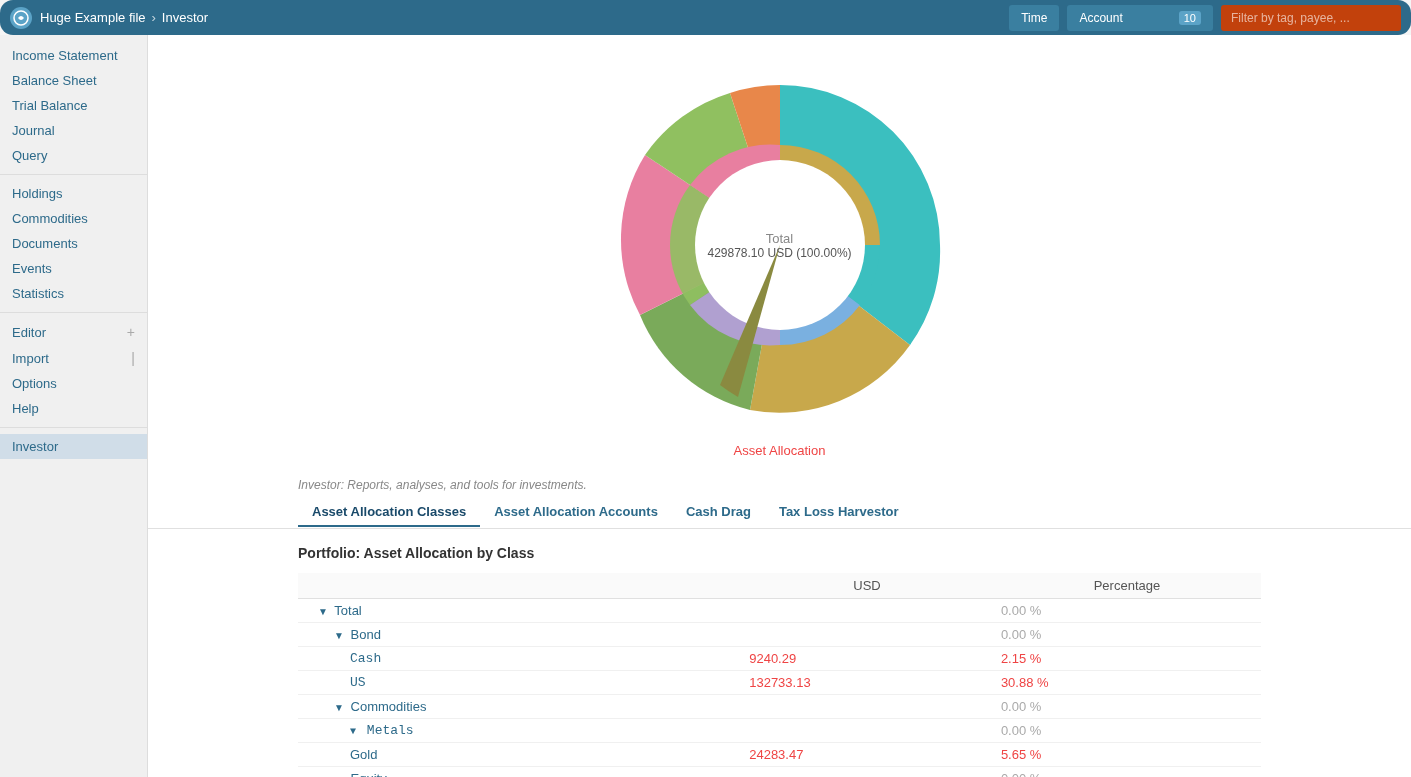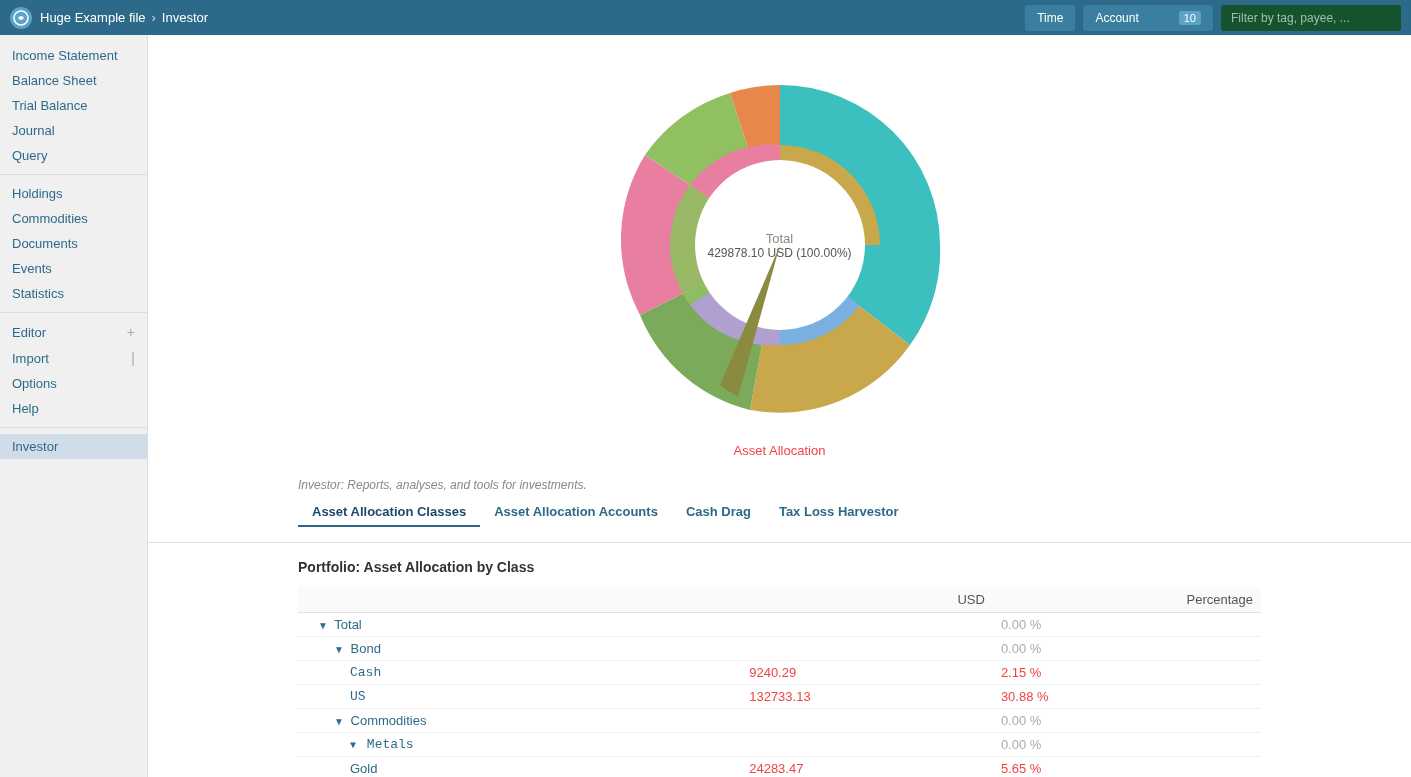--- a/index.html
+++ b/index.html
@@ -8,20 +8,21 @@
     
     #topbar {
       background: #2d6a8a;
       color: white;
       height: 35px;
       display: flex;
       align-items: center;
       padding: 0 10px;
       flex-shrink: 0;
       gap: 8px;
+      border-radius: 13px;
     }
     #topbar .logo {
       width: 22px; height: 22px;
       background: #5ba3c7;
       border-radius: 50%;
       display: flex; align-items: center; justify-content: center;
       font-size: 11px; color: white; font-weight: bold;
       flex-shrink: 0;
     }
     #topbar .breadcrumb {
@@ -34,24 +35,24 @@
       border: none;
       color: white;
       padding: 4px 12px;
       border-radius: 3px;
       font-size: 12px;
       cursor: pointer;
       height: 26px;
       text-align: center;
     }
     #topbar .btn-account {
-      display: flex; align-items: center; gap: 4px;
+      display: flex; align-items: center; gap: 20px;
     }
     #topbar .filter-input {
-      background: #14532d;
+      background: #c2410c;
       border: none;
       color: white;
       padding: 4px 10px;
       border-radius: 3px;
       font-size: 12px;
       height: 26px;
       width: 180px;
     }
     #topbar .filter-input::placeholder { color: rgba(255,255,255,0.6); }
 
@@ -115,21 +116,21 @@
       top: 50%; left: 50%;
       transform: translate(-50%, -50%);
       text-align: center;
       pointer-events: none;
     }
     .donut-center-text .lbl { font-size: 13px; color: #888; }
     .donut-center-text .val { font-size: 12px; color: #555; }
 
     
     .tabs-area {
-      padding: 10px 150px 15px 150px;
+      padding: 10px 150px 1px 150px;
       border-bottom: 1px solid #e0e0e0;
     }
     .investor-desc {
       font-size: 12px;
       color: #888;
       font-style: italic;
       padding: 0 0 6px 0;
     }
     .tabs {
       display: flex;
@@ -159,21 +160,20 @@
       margin-bottom: 12px;
     }
 
     
     .alloc-table {
       width: 100%;
       border-collapse: collapse;
       font-size: 13px;
     }
     .alloc-table th {
-      text-align: right;
       padding: 5px 8px;
       color: #555;
       font-weight: normal;
       border-bottom: 1px solid #e0e0e0;
       background: #fafafa;
     }
     .alloc-table th:first-child { text-align: left; }
     .alloc-table td {
       padding: 4px 8px;
       border-bottom: 1px solid #f0f0f0;

